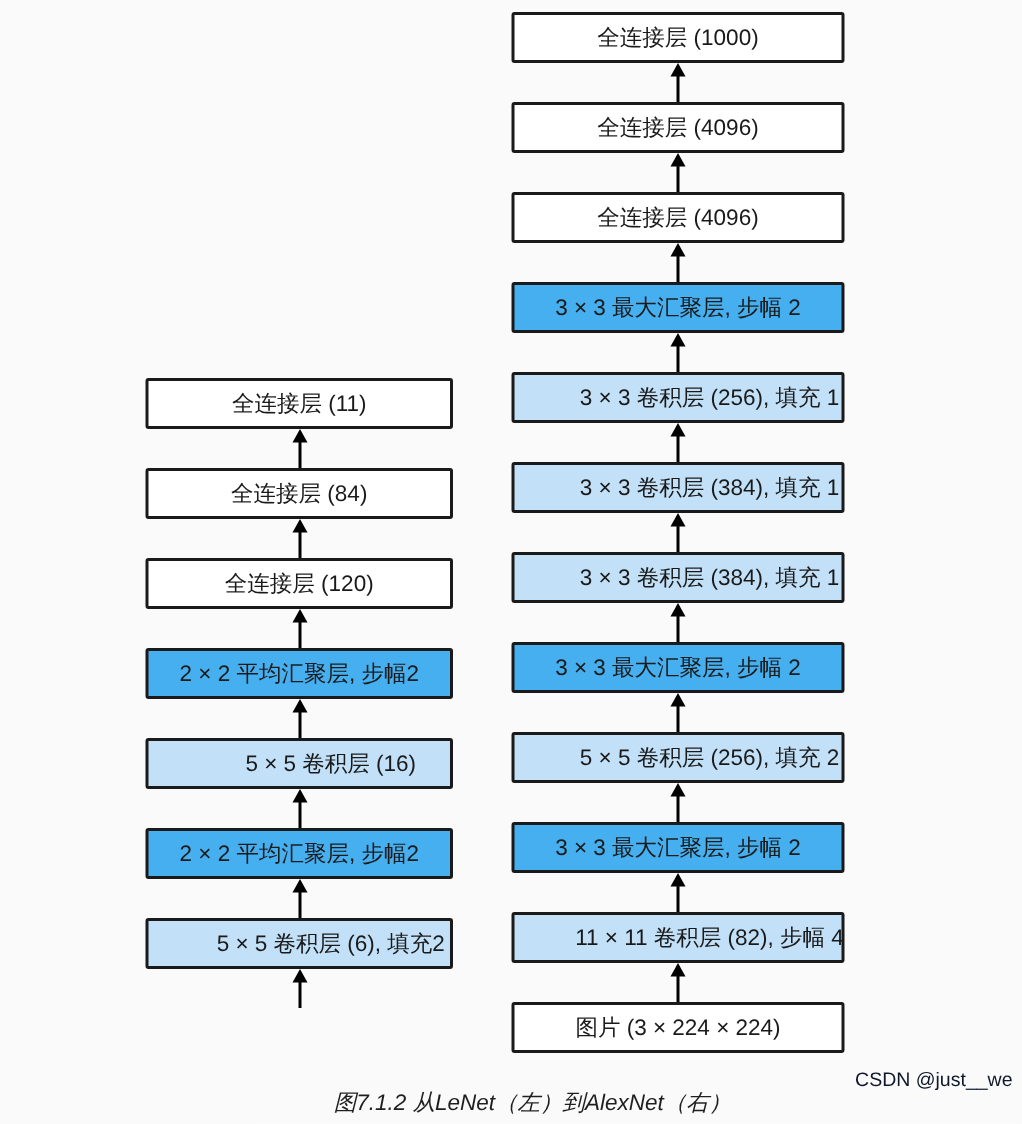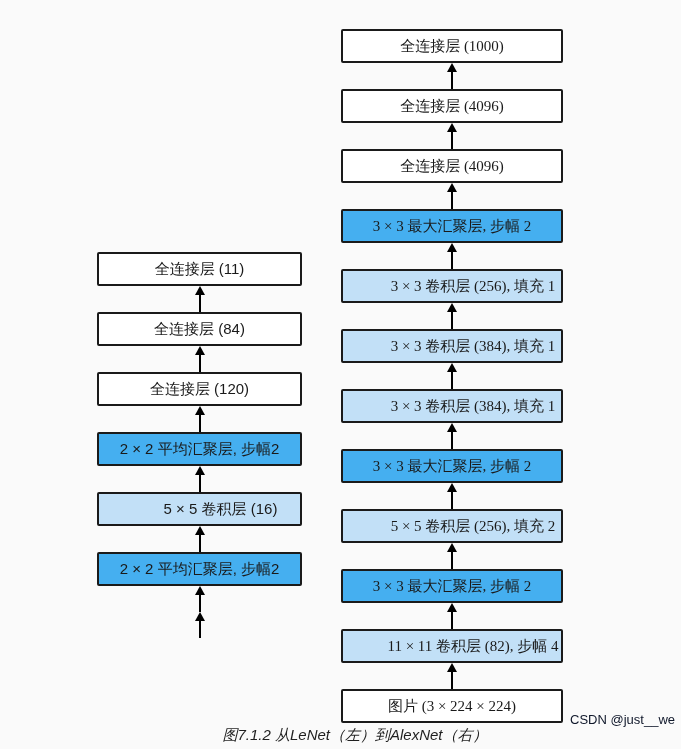--- a/index.html
+++ b/index.html
@@ -10,21 +10,21 @@
     background: var(--bg, #fafafa);
     font-family: "Liberation Sans", "DejaVu Sans", sans-serif;
     overflow: hidden;
   }
   .column {
     position: absolute;
     display: flex;
     flex-direction: column;
   }
   .column.left  { left: 97px;  top: 252px; width: 205px; }
-  .column.right { left: 341px; top: 29px;  width: 222px; font-family: Liberation Serif, serif; }
+  .column.right { left: 341px; top: 8px;  width: 222px; }
   .box {
     box-sizing: border-box;
     height: 34px;
     flex: 0 0 34px;
     border: 2px solid var(--border, #1a1a1a);
     border-radius: 2px;
     display: flex;
     align-items: center;
     justify-content: center;
     font-size: 15px;
@@ -87,20 +87,21 @@
     <div class="box plain">全连接层 (84)</div>
     <div class="arrow"></div>
     <div class="box plain">全连接层 (120)</div>
     <div class="arrow"></div>
     <div class="box pool">2 × 2 平均汇聚层, 步幅2</div>
     <div class="arrow"></div>
     <div class="box conv">5 × 5 卷积层 (16)</div>
     <div class="arrow"></div>
     <div class="box pool">2 × 2 平均汇聚层, 步幅2</div>
     <div class="arrow"></div>
+    <div class="box conv">5 × 5 卷积层 (6), 填充2</div>
     <div class="arrow"></div>
   </div>
 
   <div class="column right">
     <div class="box plain">全连接层 (1000)</div>
     <div class="arrow"></div>
     <div class="box plain">全连接层 (4096)</div>
     <div class="arrow"></div>
     <div class="box plain">全连接层 (4096)</div>
     <div class="arrow"></div>

